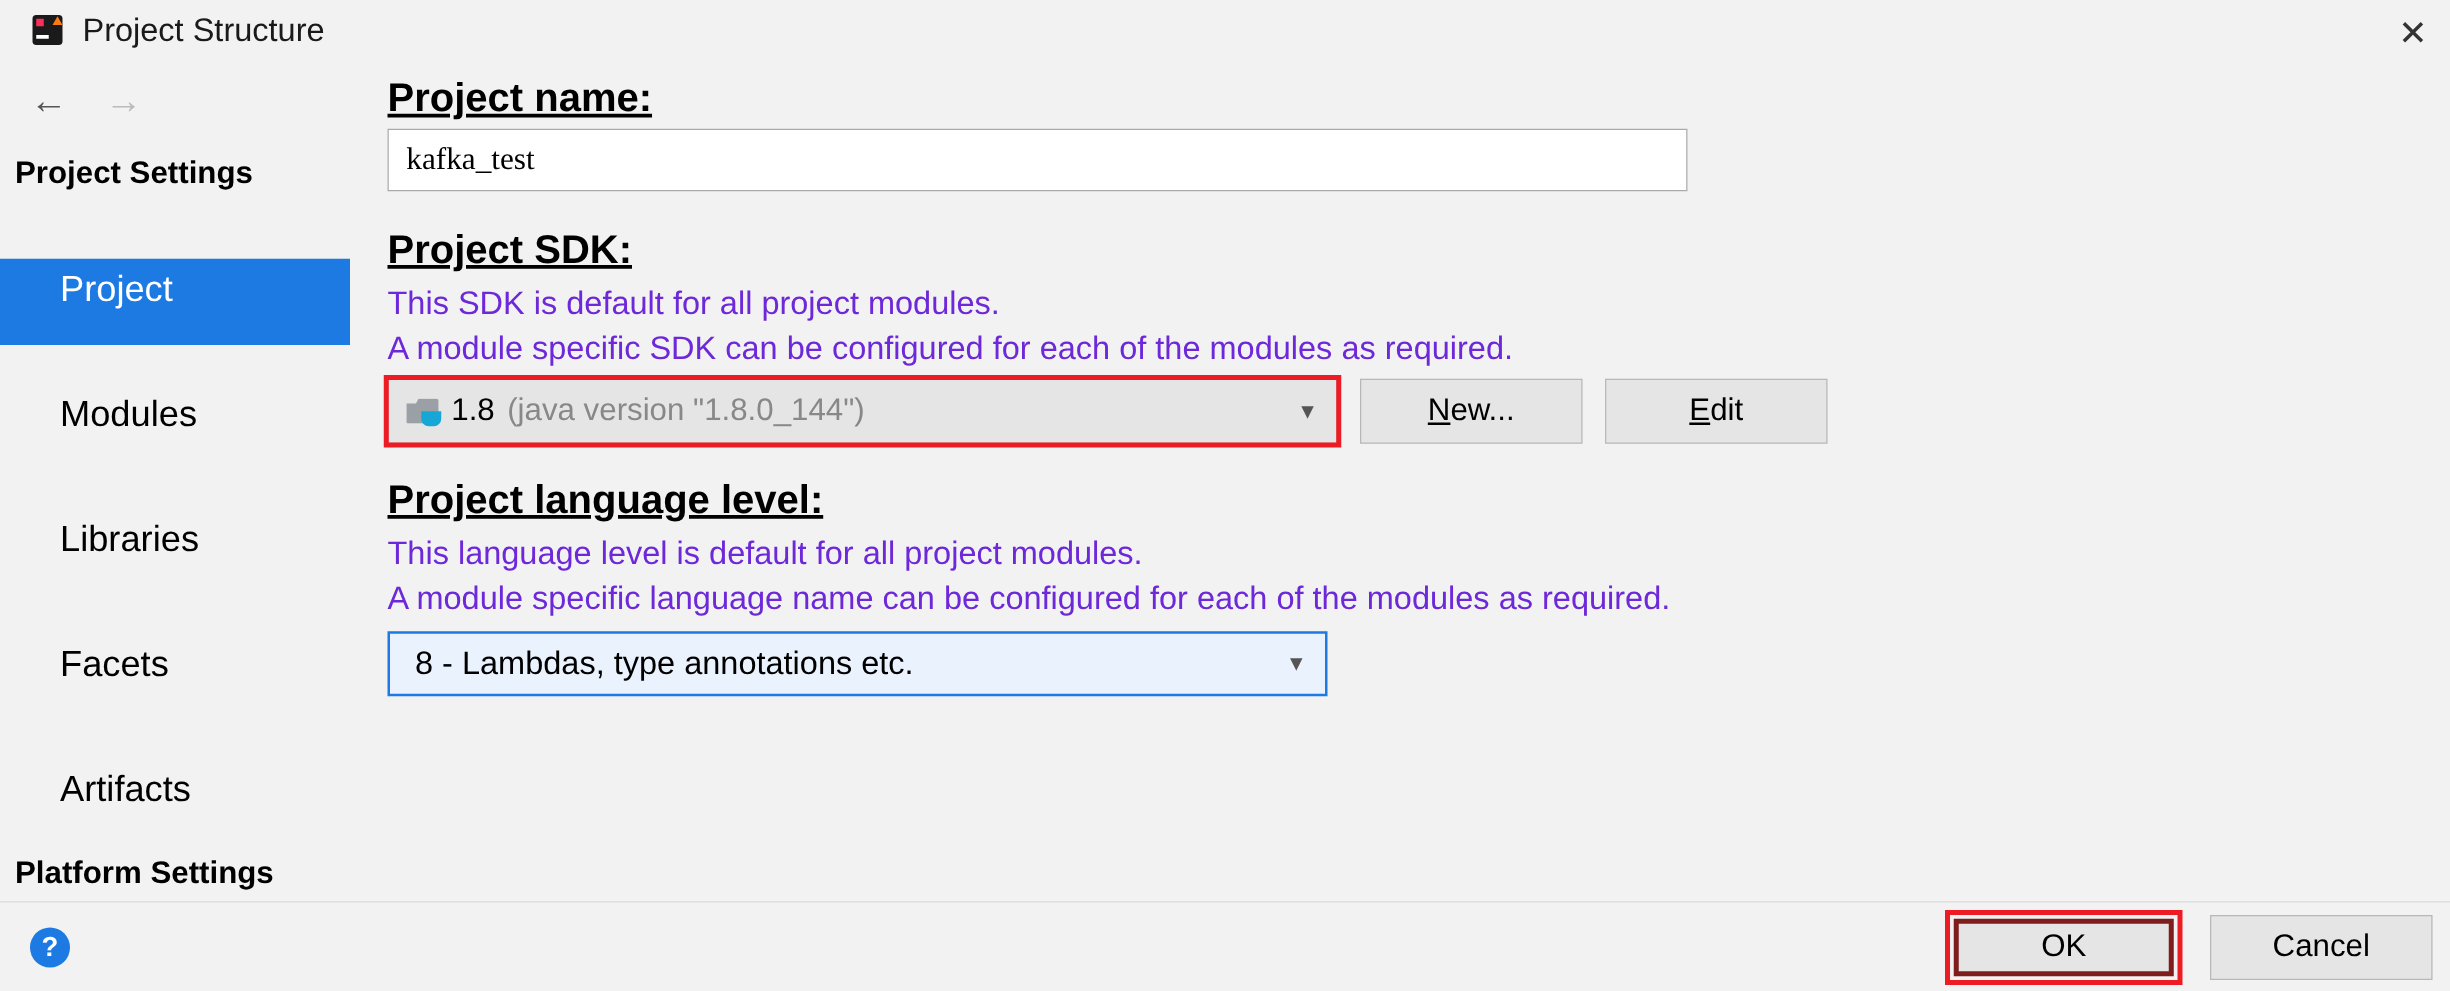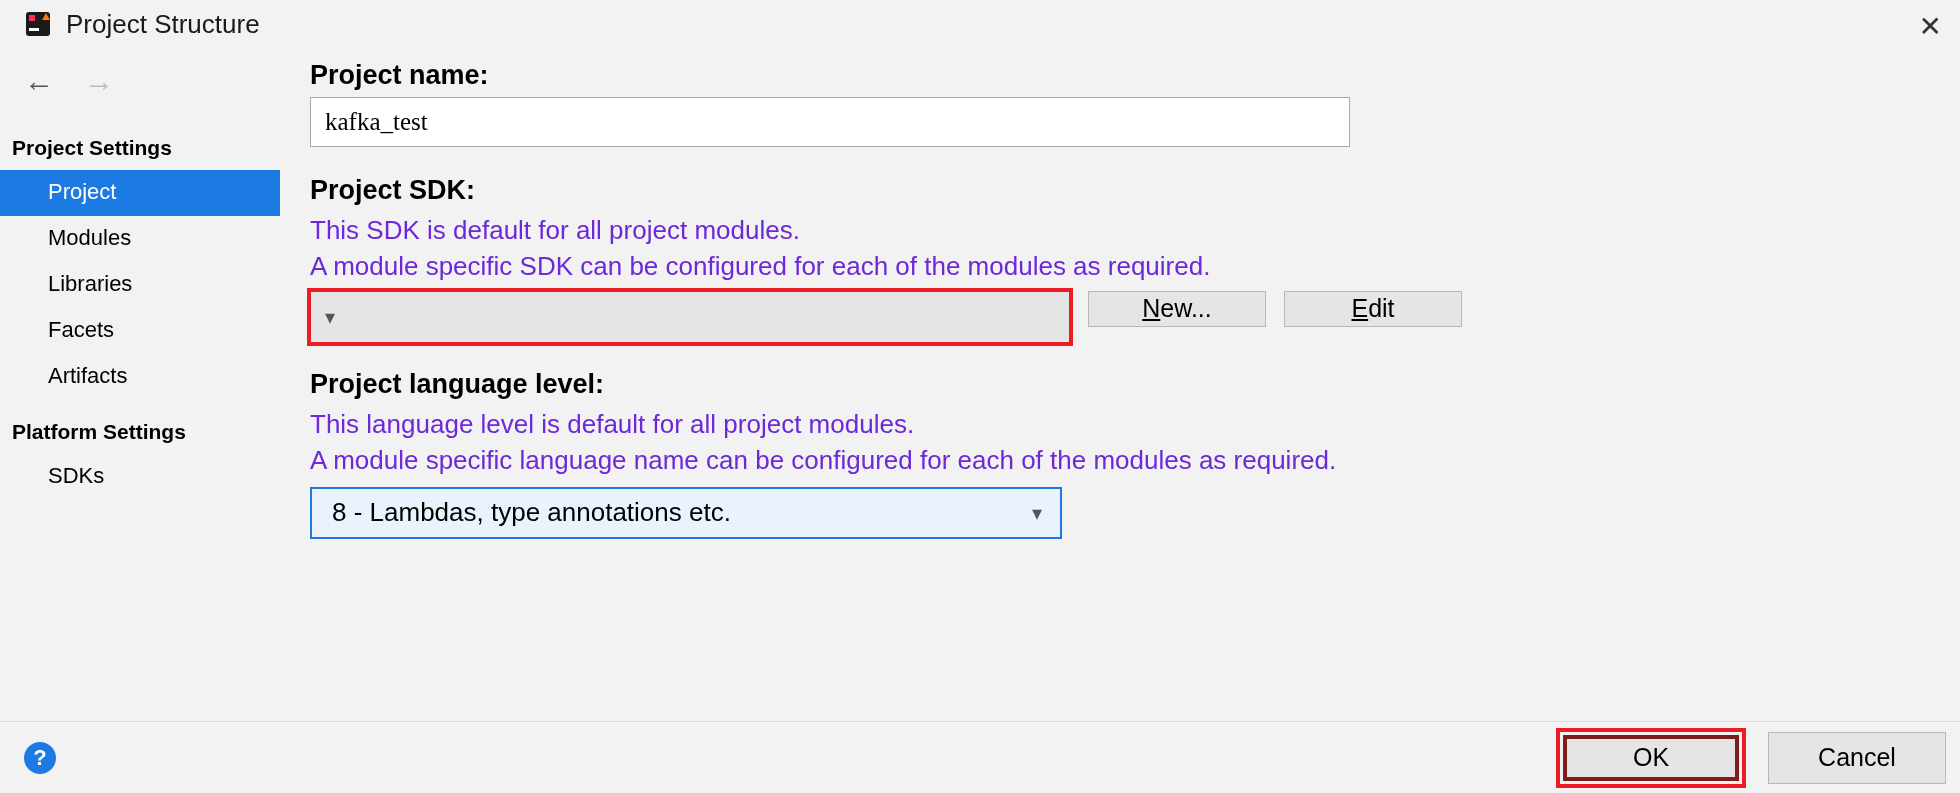--- a/index.html
+++ b/index.html
@@ -57,42 +57,43 @@
     }
     .arrow {
       font-size: 30px;
       font-weight: bold;
       cursor: pointer;
     }
     .arrow.back { color: #555; }
     .arrow.fwd  { color: #bbb; }
     .section-header {
       font-weight: 700;
-      font-size: 21px;
-      padding: 8px 12px 10px 12px;
-      margin-top: 12px;
+      font-size: 25px;
+      padding: 8px 12px 23px 12px;
     }
     .nav-item {
-      padding: 9px 12px 11px 48px;
-      font-size: 22px;
-      cursor: pointer;
+      padding: 9px 12px 27px 48px;
+      font-size: 29px;
+      cursor: pointer;
+      margin-top: 31px;
     }
     .nav-item.selected {
       background: #1D7AE2;
       color: #fff;
     }
     .main {
       flex: 1;
       padding: 12px 30px 10px 30px;
       background: #f2f2f2;
     }
     .label {
       font-weight: 700;
-      font-size: 27px;
+      font-size: 32px;
       margin-bottom: 6px;
+      text-decoration: underline;
     }
     .text-input {
       width: 1040px;
       height: 50px;
       border: 1px solid #a9a9a9;
       background: #fff;
       font-size: 25px;
       padding: 4px 14px;
       margin-bottom: 28px;
       font-family: Liberation Serif, serif;
@@ -124,21 +125,21 @@
     .combo .left { display: flex; align-items: center; gap: 10px; }
     .combo .ver { color: #000; font-size: 25px; }
     .combo .detail { color: #888; font-size: 25px; }
     .chevron {
       font-size: 20px;
       color: #555;
     }
     .btn {
       background: #e5e5e5;
       border: 1px solid #b8b8b8;
-      height: 36px;
+      height: 52px;
       min-width: 178px;
       font-size: 25px;
       display: flex;
       align-items: center;
       justify-content: center;
       cursor: pointer;
     }
     .underline-first::first-letter { text-decoration: underline; }
     .lang-combo {
       width: 752px;
@@ -267,20 +268,28 @@
   <div class="main">
     <div class="label">Project name:</div>
     <input class="text-input" value="kafka_test" style="">
 
     <div class="label">Project SDK:</div>
     <div class="desc">This SDK is default for all project modules.</div>
     <div class="desc">A module specific SDK can be configured for each of the modules as required.</div>
 
     <div class="sdk-row">
       <div class="combo sdk highlight-red">
+        <span class="left">
+          <span class="java-icon">
+            <span class="folder"></span>
+              <span class="cup"></span>
+          </span>
+          <span class="ver">1.8</span>
+          <span class="detail">(java version "1.8.0_144")</span>
+        </span>
         <span class="chevron">▾</span>
       </div>
       <div class="btn">
           <span class="underline-first">New...</span>
         </div>
       <div class="btn">
           <span class="underline-first">Edit</span>
         </div>
     </div>
 

